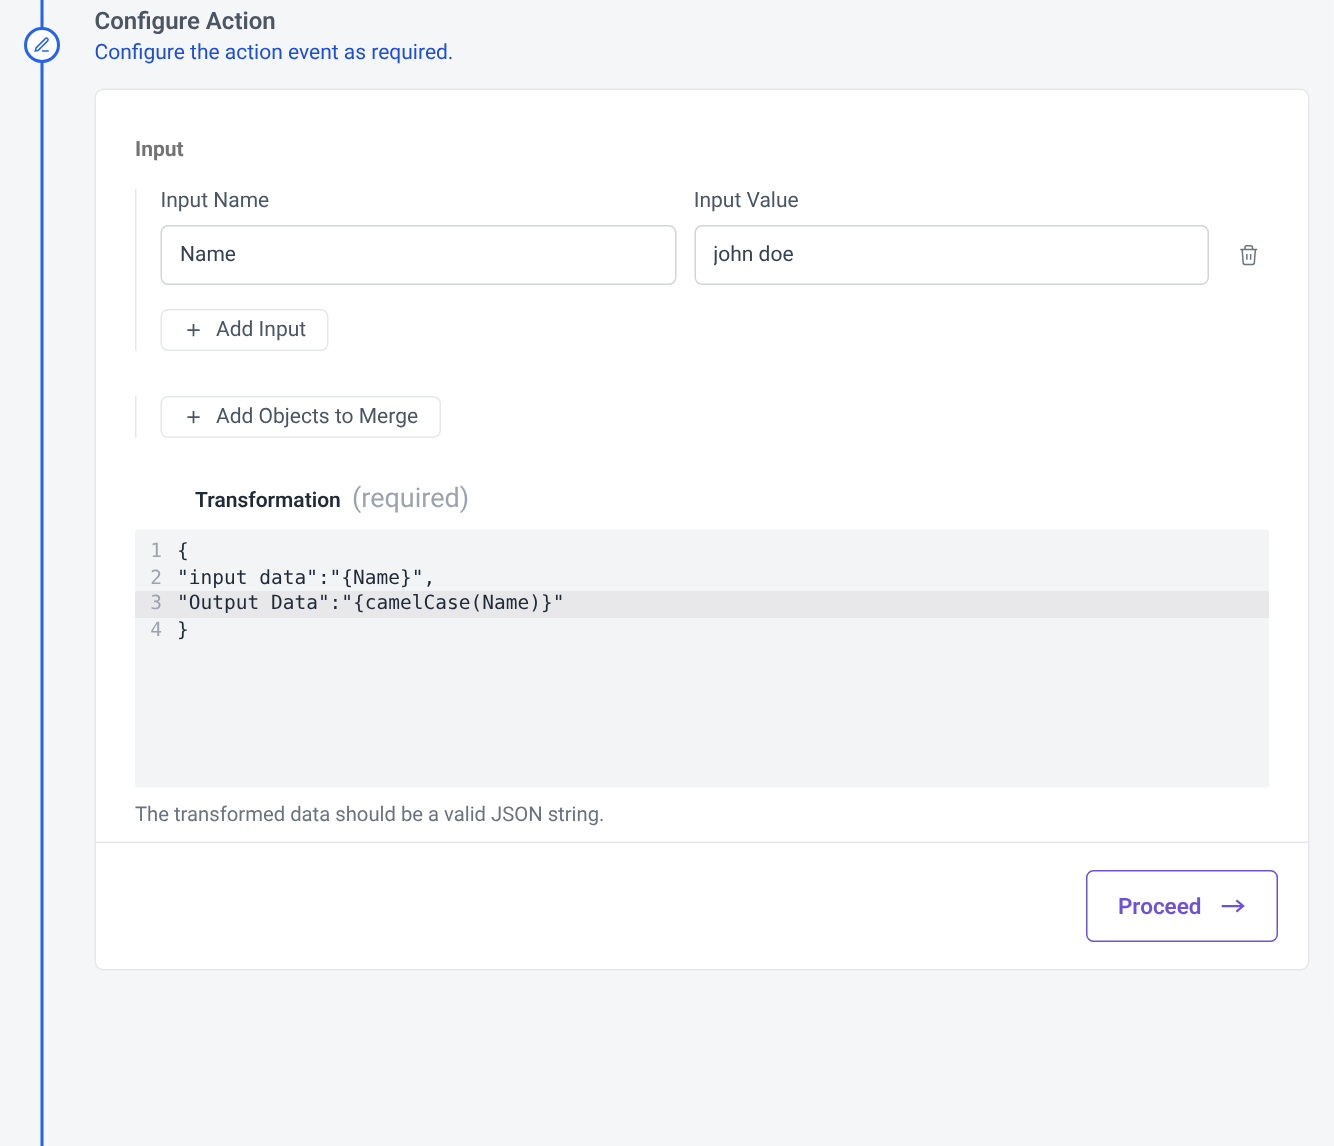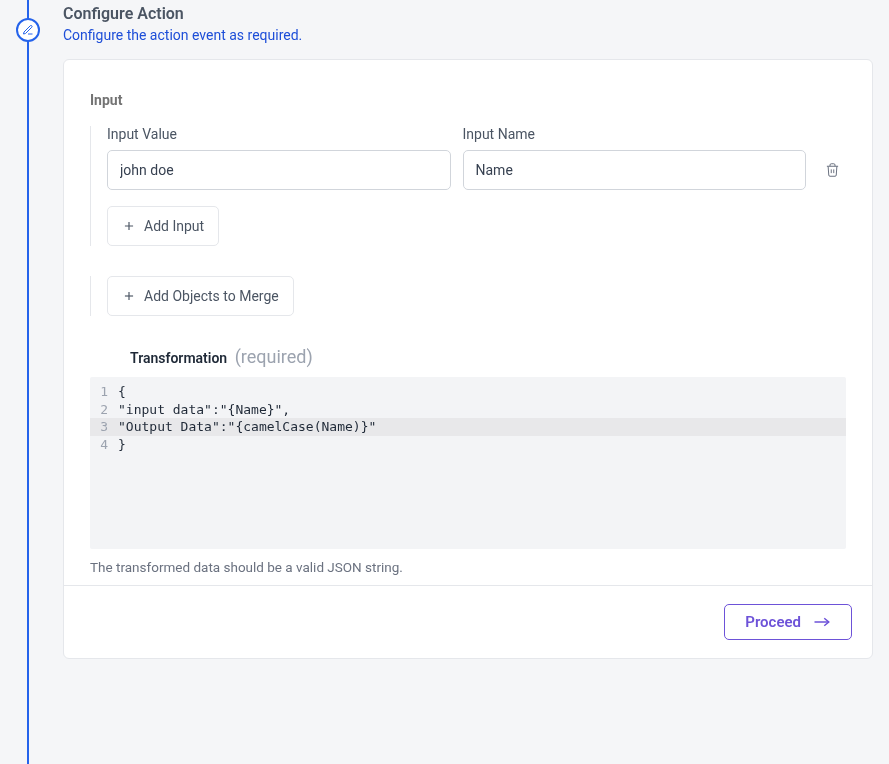--- a/index.html
+++ b/index.html
@@ -84,21 +84,21 @@
       background: #fff;
     }
     .delete-col { width: 28px; display: flex; align-items: center; justify-content: center; height: 40px; }
     .delete-btn { cursor: pointer; color: #6b7280; display:flex; }
     .delete-btn svg { width: 15px; height: 16px; stroke: currentColor; fill: none; stroke-width: 1.6; }
 
     .add-btn {
       display: inline-flex;
       align-items: center;
       gap: 8px;
-      height: 40px;
+      height: 28px;
       padding: 0 14px;
       border: 1px solid #e5e7eb;
       border-radius: 5px;
       background: #fff;
       color: #4b5563;
       font-size: 14px;
       cursor: pointer;
       font-family: inherit;
     }
     .add-btn svg { width: 14px; height: 14px; stroke: currentColor; fill: none; stroke-width: 2; }
@@ -123,21 +123,21 @@
     .card-footer {
       border-top: 1px solid #e5e7eb;
       padding: 18px 20px;
       display: flex;
       justify-content: flex-end;
     }
     .proceed-btn {
       display: inline-flex;
       align-items: center;
       gap: 12px;
-      height: 36px;
+      height: 48px;
       padding: 0 20px;
       border: 1.5px solid #6d52d8;
       border-radius: 5px;
       background: #fff;
       color: #6d52d8;
       font-size: 15px;
       font-weight: 600;
       cursor: pointer;
       font-family: inherit;
     }
@@ -160,26 +160,26 @@
 
   <div class="card">
 
 
     <div class="card-body">
 
       <div class="section-label">Input</div>
       <div class="indented">
         <div class="input-row">
           <div class="input-col">
+            <label>Input Name</label>
+            <input type="text" class="text-input" value="Name" style="">
+          </div>
+          <div class="input-col">
             <label>Input Value</label>
             <input type="text" class="text-input" value="john doe" style="">
-          </div>
-          <div class="input-col">
-            <label>Input Name</label>
-            <input type="text" class="text-input" value="Name" style="">
           </div>
           <div class="delete-col">
             <span class="delete-btn">
               <svg viewBox="0 0 24 24">
                   <polyline points="3 6 5 6 21 6"></polyline>
                   <path d="M19 6l-1 14a2 2 0 01-2 2H8a2 2 0 01-2-2L5 6"></path>
                   <path d="M10 11v6M14 11v6"></path>
                   <path d="M8 6V4a2 2 0 012-2h4a2 2 0 012 2v2"></path>
                 </svg>
             </span>

